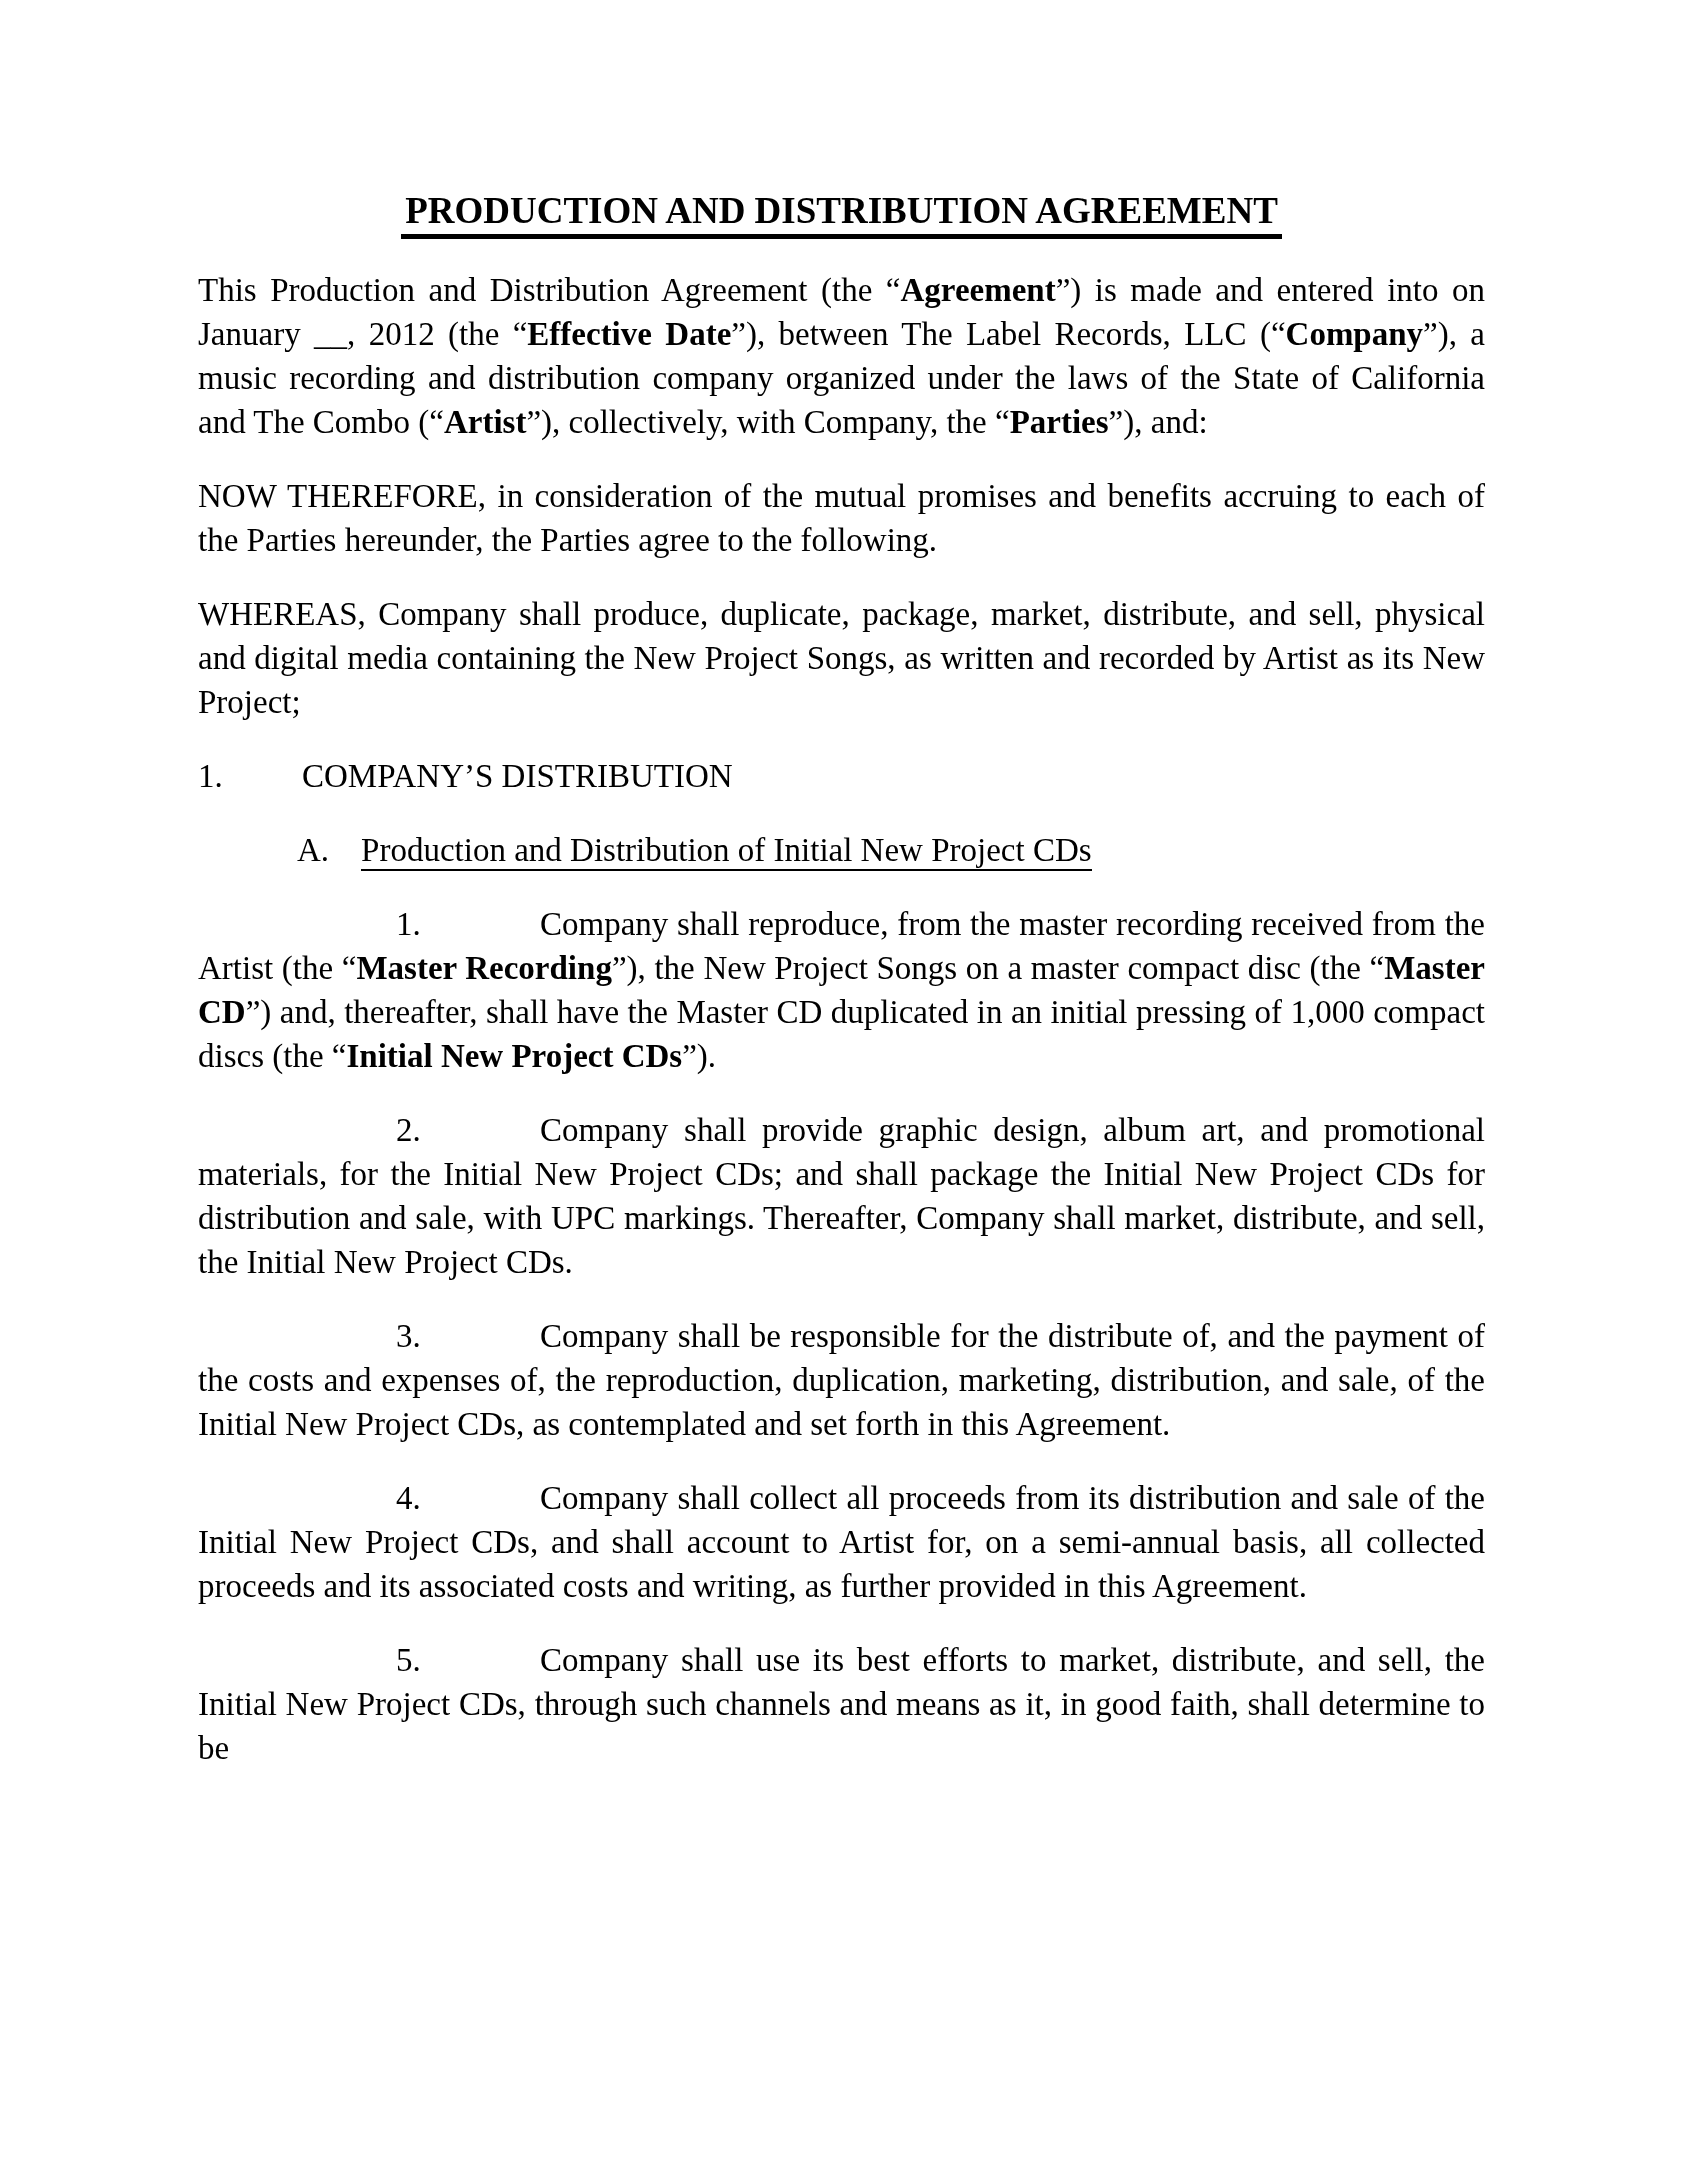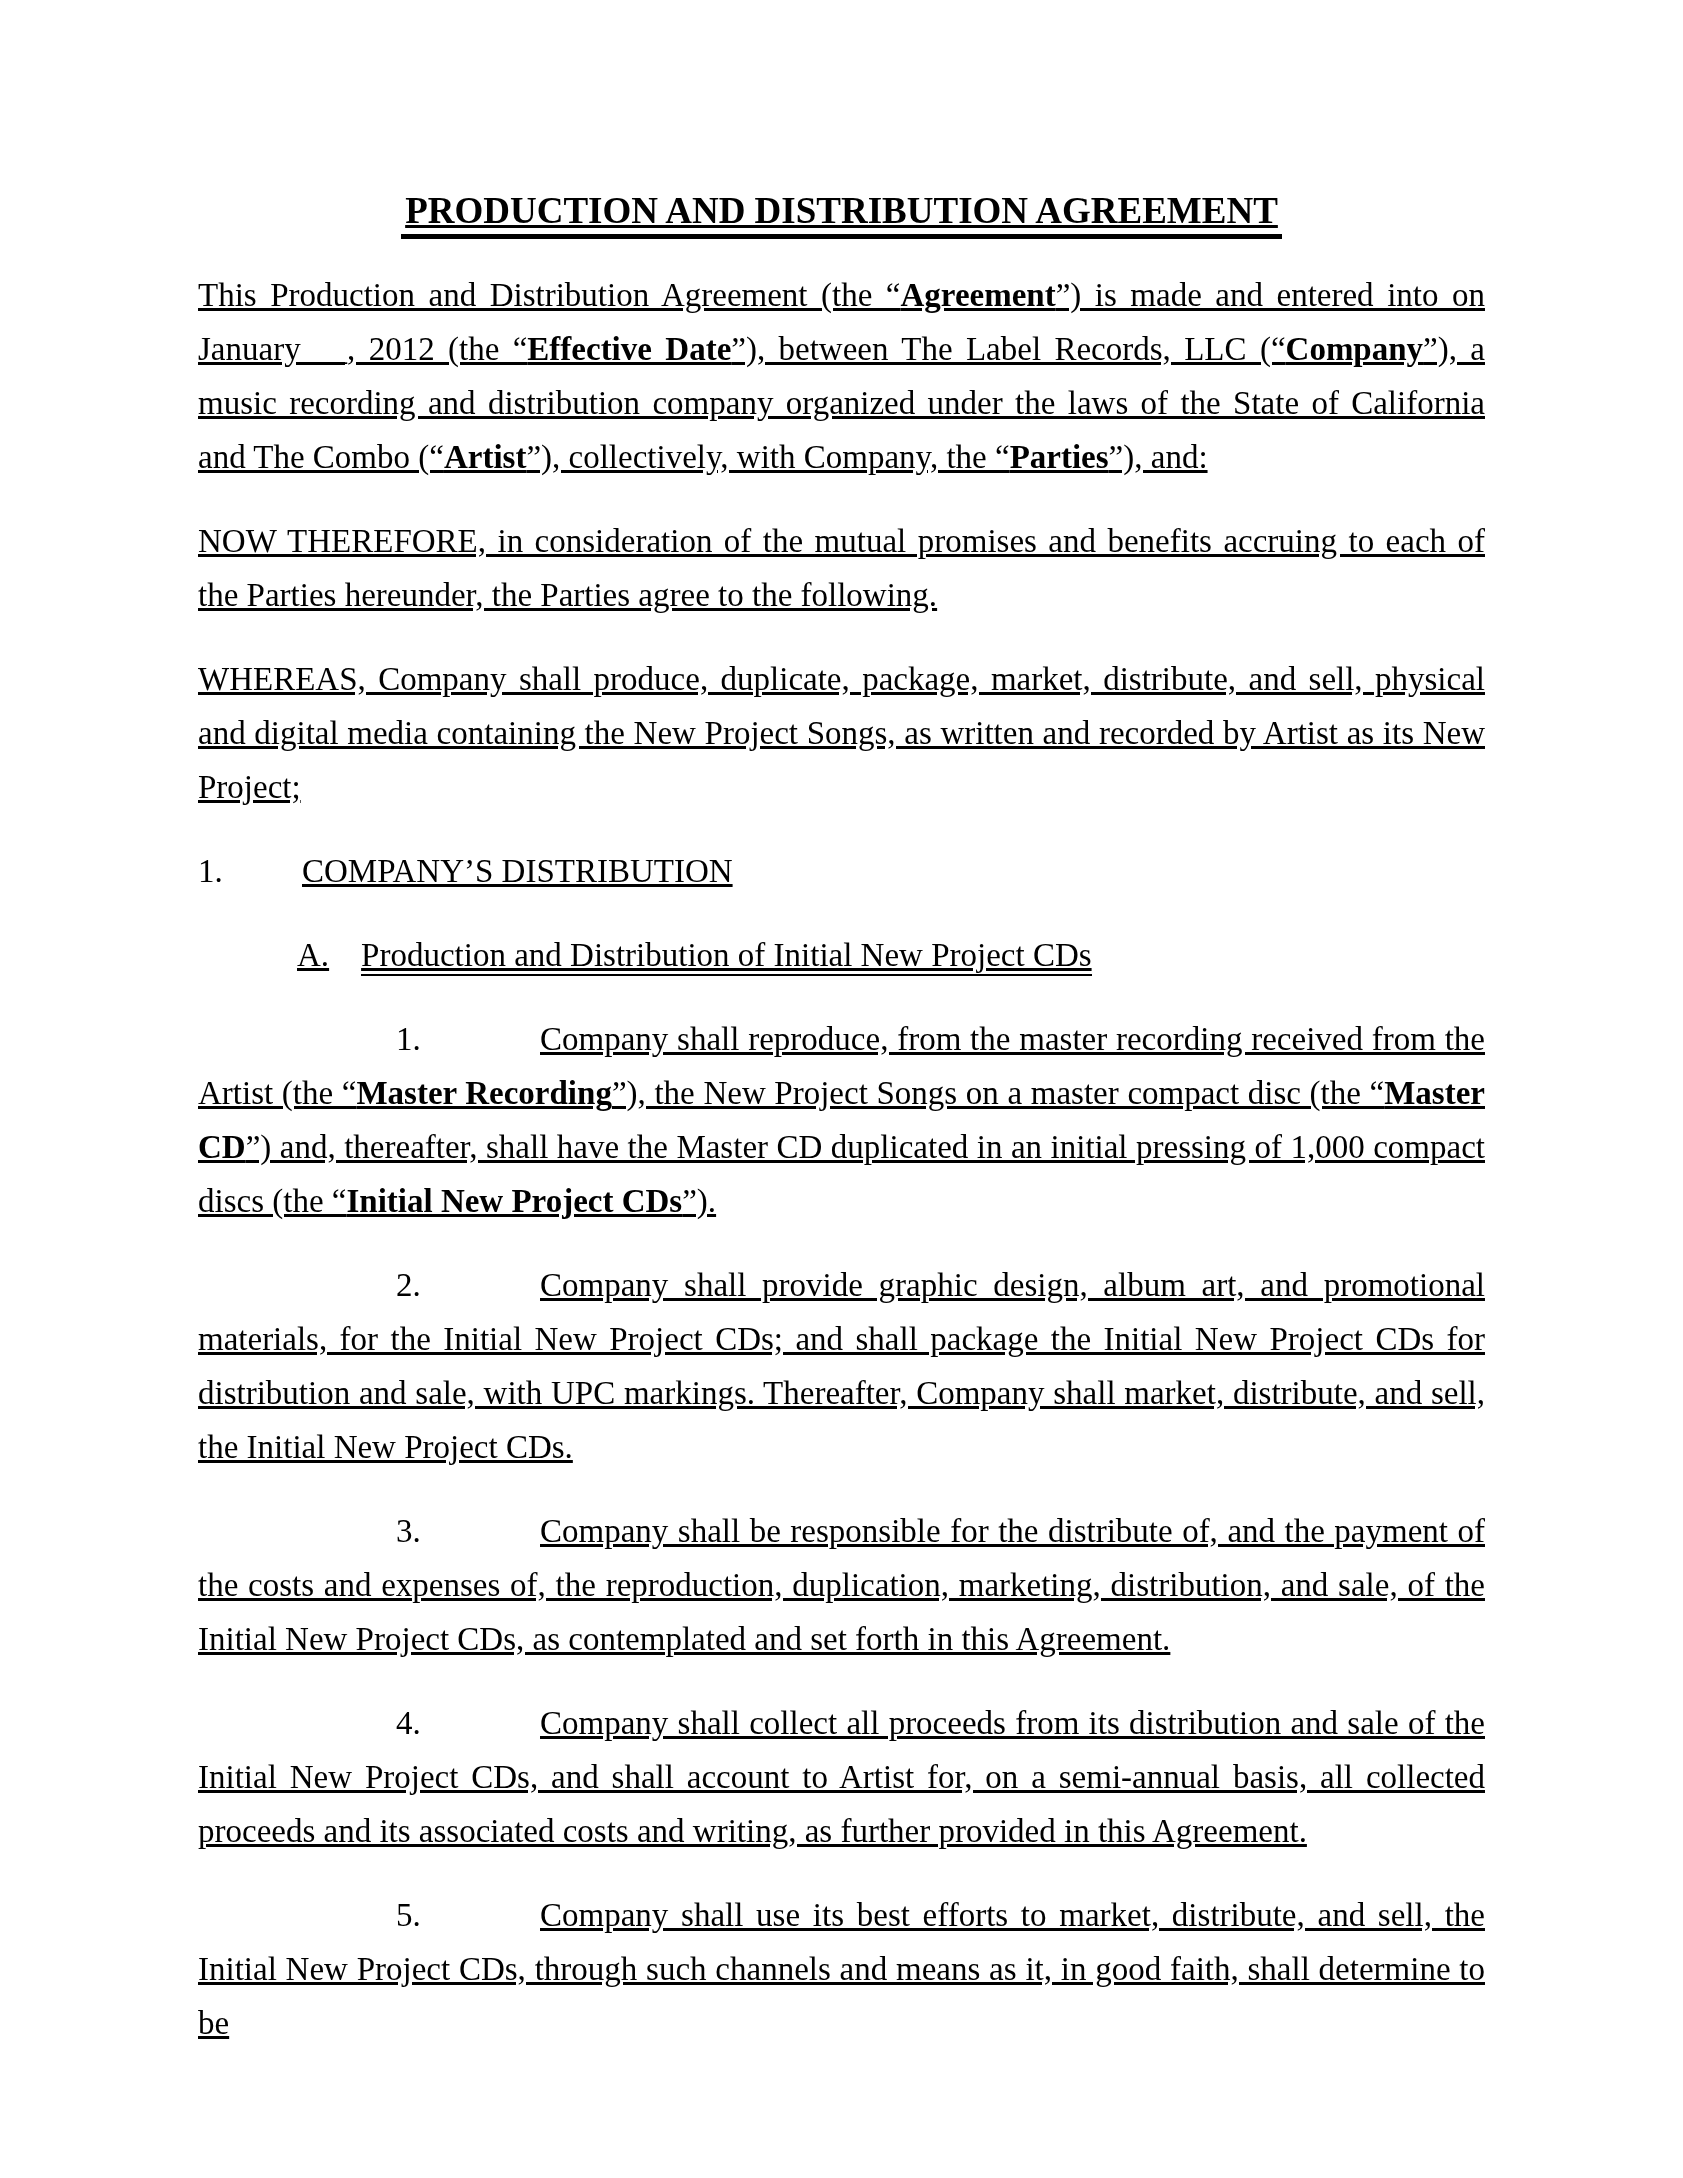--- a/index.html
+++ b/index.html
@@ -12,37 +12,36 @@
     height: 2178px;
     position: relative;
     font-family: "Liberation Serif", "DejaVu Serif", serif;
     color: #000000;
   }
   .page {
     box-sizing: border-box;
     width: 1683px;
     height: 2178px;
     padding: 188px 198px 0 198px;
-    text-decoration: underline;
   }
   .doc-title {
     text-align: center;
     font-weight: bold;
     font-size: 37px;
     line-height: 46px;
     margin: 0 0 34px 0;
     letter-spacing: 0px;
   }
   .doc-title .title-text {
     border-bottom: 5px solid #000;
     padding: 0 4px 3px 4px;
   }
   p {
     font-size: 33px;
-    line-height: 54px;
+    line-height: 44px;
     text-align: justify;
     margin: 0 0 30px 0;
   }
   p b { font-weight: bold; }
   .sec-num {
     display: inline-block;
     width: 104px;
   }
   .item-num {
     display: inline-block;

